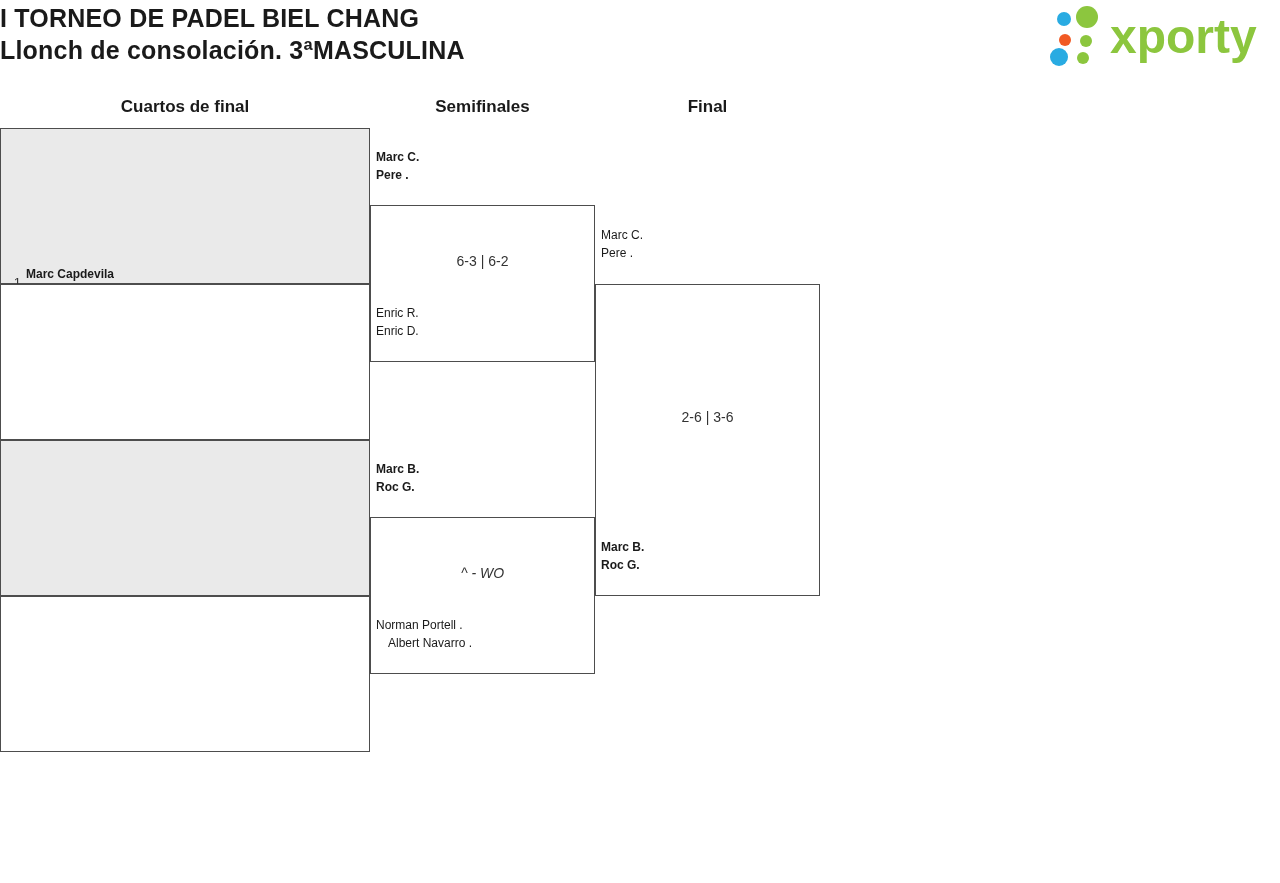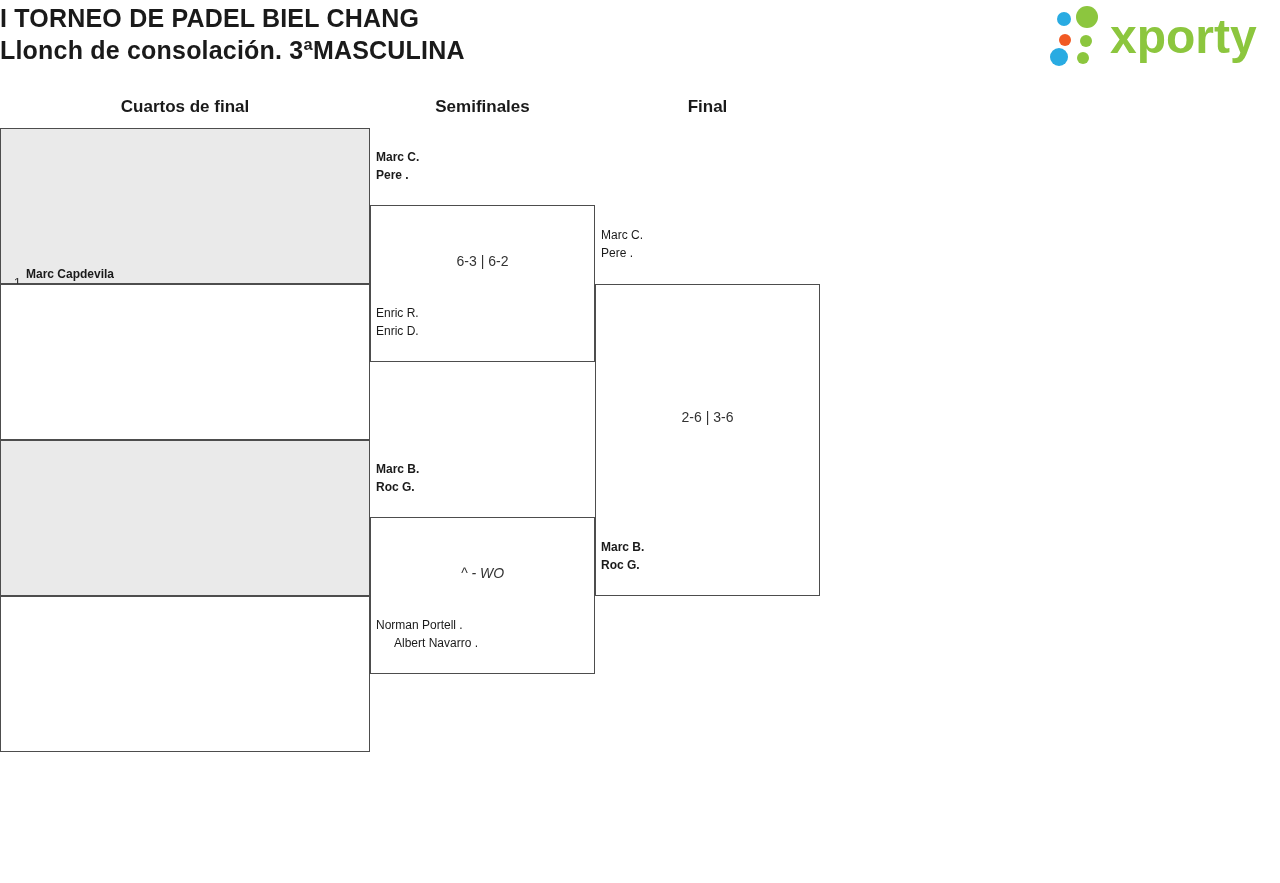--- a/index.html
+++ b/index.html
@@ -181,21 +181,21 @@
   <div class="label" style="left:6px; top:176px;">Enric R.</div>
   <div class="label" style="left:6px; top:194px;">Enric D.</div>
 </div>
 
 <div style="position:absolute; left:370px; top:440px; width:225px; height:234px;">
   <div class="match plain" style="left:0px; top:77px; width:225px; height:157px;"></div>
   <div class="label bold" style="left:6px; top:20px;">Marc B.</div>
   <div class="label bold" style="left:6px; top:38px;">Roc G.</div>
   <div class="score" style="left:0px; top:108px; width:225px;font-style:italic;">^ - WO</div>
   <div class="label" style="left:6px; top:176px;">Norman Portell .</div>
-  <div class="label" style="left:24px; top:194px;">Albert Navarro .</div>
+  <div class="label" style="left:18px; top:194px;">Albert Navarro .</div>
 </div>
 
 <div style="position:absolute; left:595px; top:206px; width:225px; height:390px;">
   <div class="match plain" style="left:0px; top:78px; width:225px; height:312px;"></div>
   <div class="label" style="left:6px; top:20px;">Marc C.</div>
   <div class="label" style="left:6px; top:38px;">Pere .</div>
   <div class="score" style="left:0px; top:186px; width:225px;">2-6 | 3-6</div>
   <div class="label bold" style="left:6px; top:332px;">Marc B.</div>
   <div class="label bold" style="left:6px; top:350px;">Roc G.</div>
 </div>

